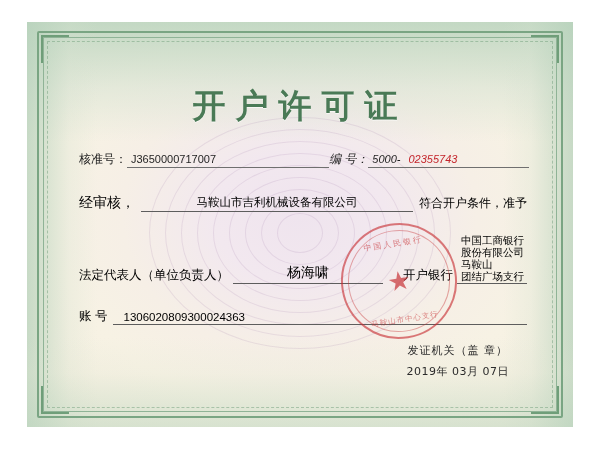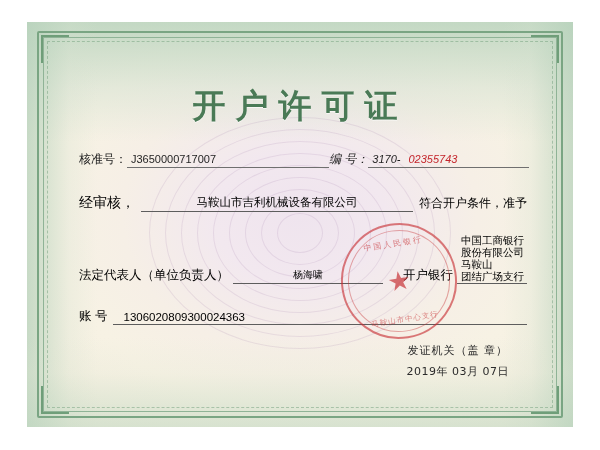--- a/index.html
+++ b/index.html
@@ -186,21 +186,21 @@
   .ln3 {
     margin-top: 22px;
     display: flex;
     align-items: flex-end;
   }
   .ln3 .lbl-rep { font-size: 12.5px; white-space: nowrap; }
   .ln3 .fill-rep {
     width: 150px;
     border-bottom: 1px solid #5d5d5d;
     text-align: center;
-    font-size: 10px;
+    font-size: 14px;
     padding-bottom: 1px;
     margin: 0 4px;
   }
   .ln3 .lbl-bank { font-size: 12.5px; white-space: nowrap; margin-left: 16px; }
   .ln3 .fill-bank {
     flex: 1;
     border-bottom: 1px solid #5d5d5d;
     font-size: 10.5px;
     line-height: 12px;
     padding: 0 0 1px 4px;
@@ -318,21 +318,21 @@
       <div class="row-topnums">
         <div class="approval">
           <span class="lbl">核准号：</span>
           <span class="line">
             <span class="val">J3650000717007</span>
           </span>
         </div>
         <div class="number">
           <span class="lbl">编 号：</span>
           <span class="line">
-            <span class="val">3170-</span>
+            <span class="val">5000-</span>
             <span class="val red">02355743</span>
           </span>
         </div>
       </div>
 
       <div class="body">
 
         <div class="ln1">
           <span class="seg-lead">经审核，</span>
           <span class="seg-company">马鞍山市吉利机械设备有限公司</span>

